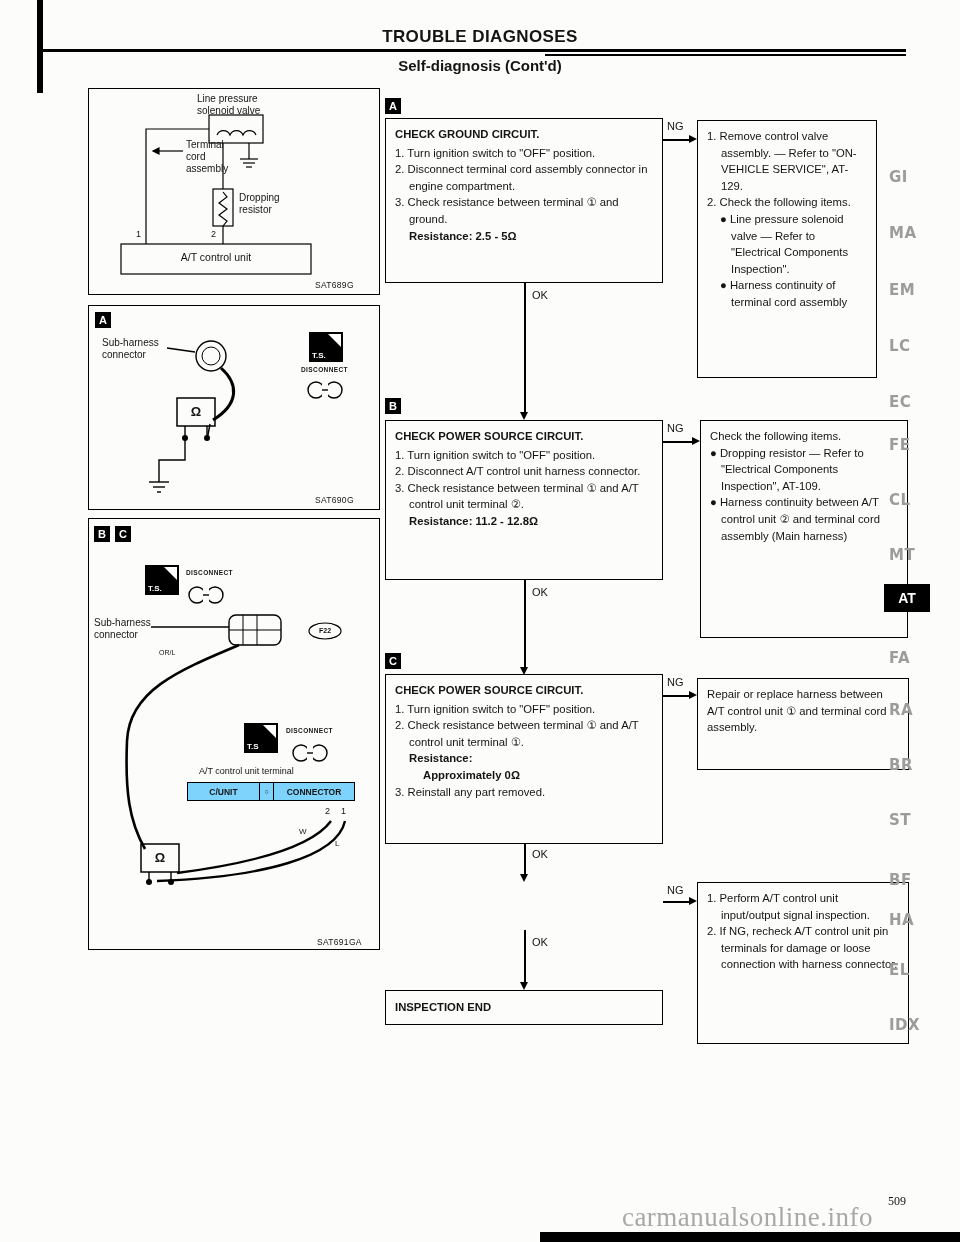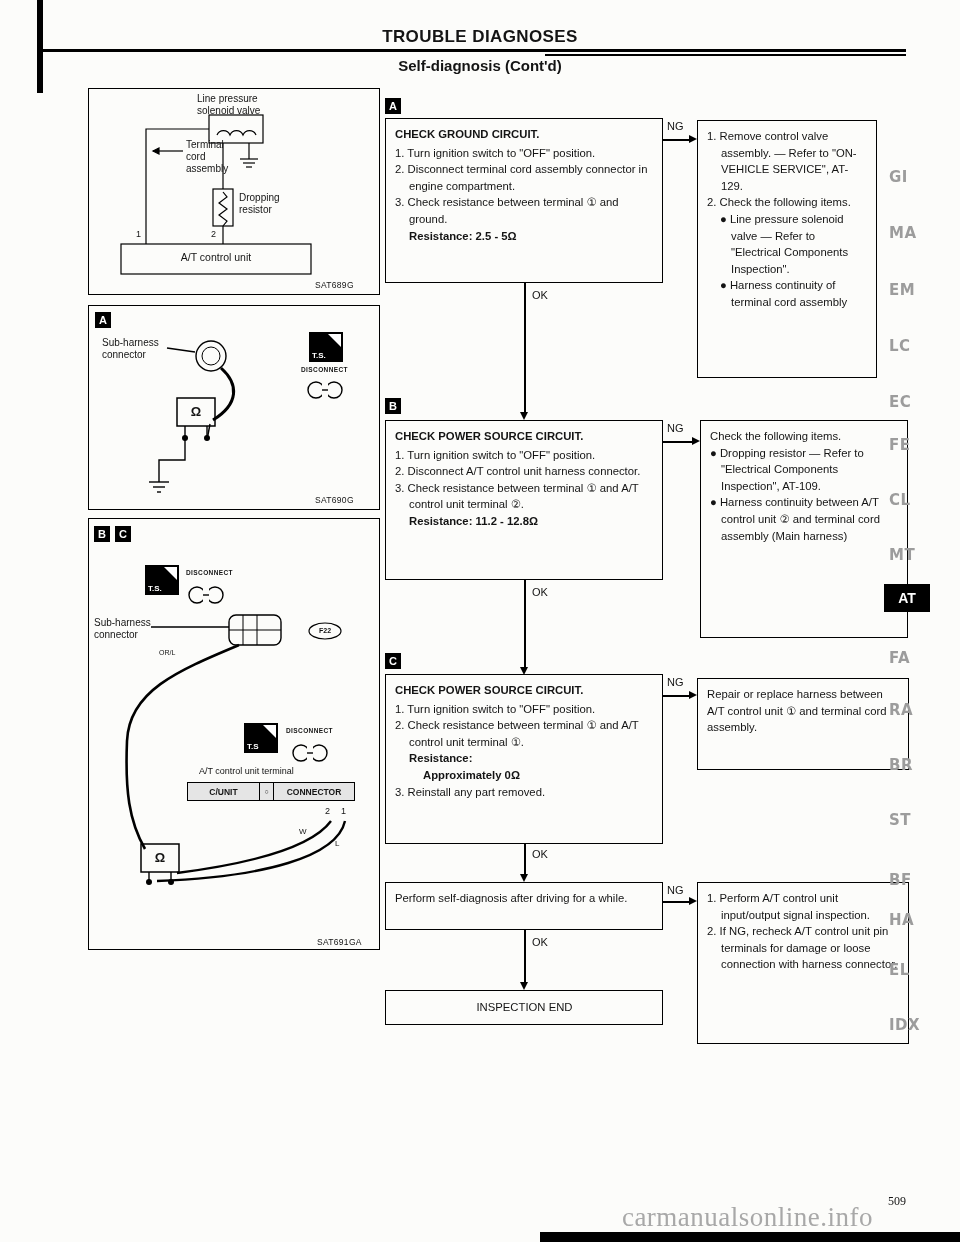--- a/index.html
+++ b/index.html
@@ -19,33 +19,33 @@
   .marker { position:absolute; width:16px; height:16px; background:#000; color:#fff; font-size:11px; font-weight:bold; text-align:center; line-height:16px; }
   .tsb { position:absolute; width:34px; height:30px; background:#000; }
   .tsb::after { content:""; position:absolute; top:2px; right:2px; width:0; height:0;
                 border-left:13px solid transparent; border-top:13px solid #fff; }
   .tstx { position:absolute; left:3px; bottom:2px; color:#fff; font-size:8px; font-weight:bold; }
   .disc { position:absolute; font-size:6.5px; font-weight:bold; letter-spacing:.4px; }
   .ohm  { position:absolute; text-align:center; font-size:13px; font-weight:bold; }
   .pin  { position:absolute; font-size:9px; }
   .ffsmall { position:absolute; font-size:7px; font-weight:bold; text-align:center; }
 
-  .cterm { position:absolute; display:flex; border:1.6px solid #000; height:19px; font-size:8.5px; font-weight:bold; background:#e5e5e5; }
+  .cterm { position:absolute; display:flex; border:1.6px solid #000; height:19px; font-size:8.5px; font-weight:bold; background:#7dd3fc; }
   .cterm > div { display:flex; align-items:center; justify-content:center; }
   .cterm .c1 { width:72px; border-right:1.4px solid #000; }
   .cterm .c2 { width:14px; border-right:1.4px solid #000; font-size:7px; }
   .cterm .c3 { width:80px; }
 
   .cbox { position:absolute; border:1.6px solid #000; background:#fcfcfa; padding:7px 8px 8px 9px; font-size:11.3px; line-height:1.47; }
   .cbox .ct { font-weight:bold; margin-bottom:2px; }
   .li   { padding-left:14px; text-indent:-14px; }
   .li-b { margin-left:13px; padding-left:11px; text-indent:-11px; }
   .res  { font-weight:bold; padding-left:14px; }
   .res2 { font-weight:bold; padding-left:28px; }
-  .endbox { text-align:center; font-weight:normal; padding-top:8px; }
+  .endbox { text-align:left; font-weight:bold; padding-top:8px; }
 
   .ng-lab, .ok-lab { position:absolute; font-size:11px; }
   .vline { position:absolute; width:1.6px; background:#000; }
   .hline { position:absolute; height:1.6px; background:#000; }
   .arr-d { position:absolute; width:0; height:0; border-left:4.5px solid transparent; border-right:4.5px solid transparent; border-top:8px solid #000; }
   .arr-r { position:absolute; width:0; height:0; border-top:4.5px solid transparent; border-bottom:4.5px solid transparent; border-left:8px solid #000; }
 
   .tab { position:absolute; left:889px; font-size:15px; font-weight:bold; color:#9c9c9c; letter-spacing:.5px; font-family:"DejaVu Sans",sans-serif; }
   .tab-active { position:absolute; left:884px; width:46px; height:28px; background:#000; color:#fff; text-align:center; line-height:28px; font-size:14px; font-weight:bold; }
 
@@ -247,23 +247,20 @@
   <span class="ng-lab" style="left:667px; top:676px;">NG</span>
   <div class="hline" style="left:663px; top:695px; width:27px;"></div>
   <div class="arr-r" style="left:689px; top:691px;"></div>
   <div class="cbox" style="left:697px; top:678px; width:212px; min-height:92px;">
     <div>Repair or replace harness between A/T control unit ① and terminal cord assembly.</div>
   </div>
   <div class="vline" style="left:524px; top:844px; height:33px;"></div>
   <div class="arr-d" style="left:520px; top:874px;"></div>
   <span class="ok-lab" style="left:532px; top:848px;">OK</span>
 
-  <div class="cbox" style="left:385px; top:882px; width:278px; min-height:48px;">
-    <div>Perform self-diagnosis after driving for a while.</div>
-  </div>
   <span class="ng-lab" style="left:667px; top:884px;">NG</span>
   <div class="hline" style="left:663px; top:901px; width:27px;"></div>
   <div class="arr-r" style="left:689px; top:897px;"></div>
   <div class="cbox" style="left:697px; top:882px; width:212px; min-height:162px;">
     <div class="li">1. Perform A/T control unit input/output signal inspection.</div>
     <div class="li">2. If NG, recheck A/T control unit pin terminals for damage or loose connection with harness connector.</div>
   </div>
   <div class="vline" style="left:524px; top:930px; height:55px;"></div>
   <div class="arr-d" style="left:520px; top:982px;"></div>
   <span class="ok-lab" style="left:532px; top:936px;">OK</span>

